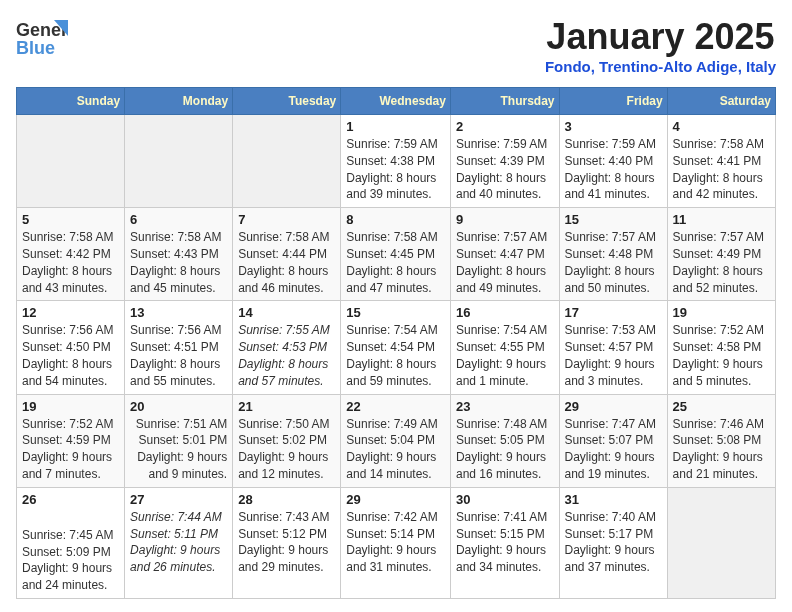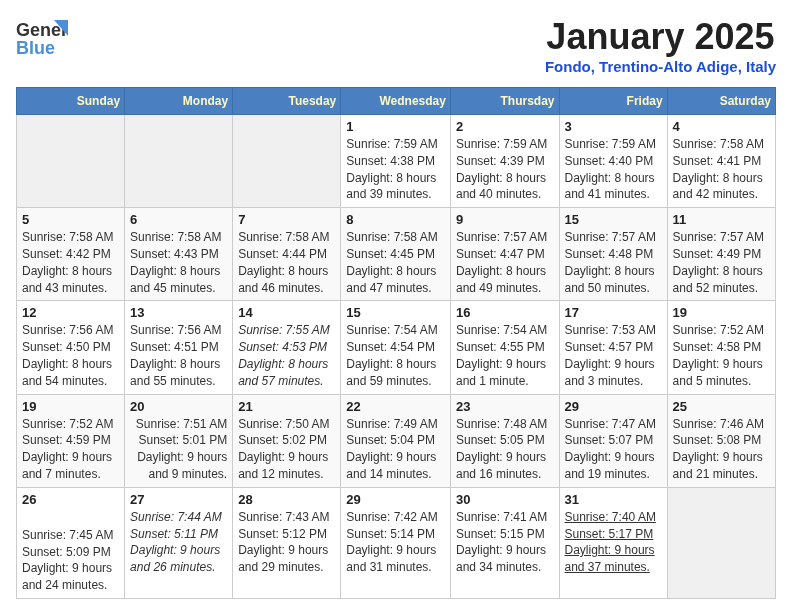--- a/index.html
+++ b/index.html
@@ -291,20 +291,20 @@
 Daylight: 9 hours and 31 minutes.</div>
         </td>
         <td>
           <div class="cell-date">30</div>
           <div class="cell-info" style="white-space: pre-line;">Sunrise: 7:41 AM
 Sunset: 5:15 PM
 Daylight: 9 hours and 34 minutes.</div>
         </td>
         <td>
           <div class="cell-date">31</div>
-          <div class="cell-info" style="white-space: pre-line; text-decoration: underline;">Sunrise: 7:40 AM
+          <div class="cell-info" style="white-space: pre-line;">Sunrise: 7:40 AM
 Sunset: 5:17 PM
 Daylight: 9 hours and 37 minutes.</div>
         </td>
         <td class="empty-cell"></td>
       </tr>
     </tbody>
 </table>
 
 </body></html>

